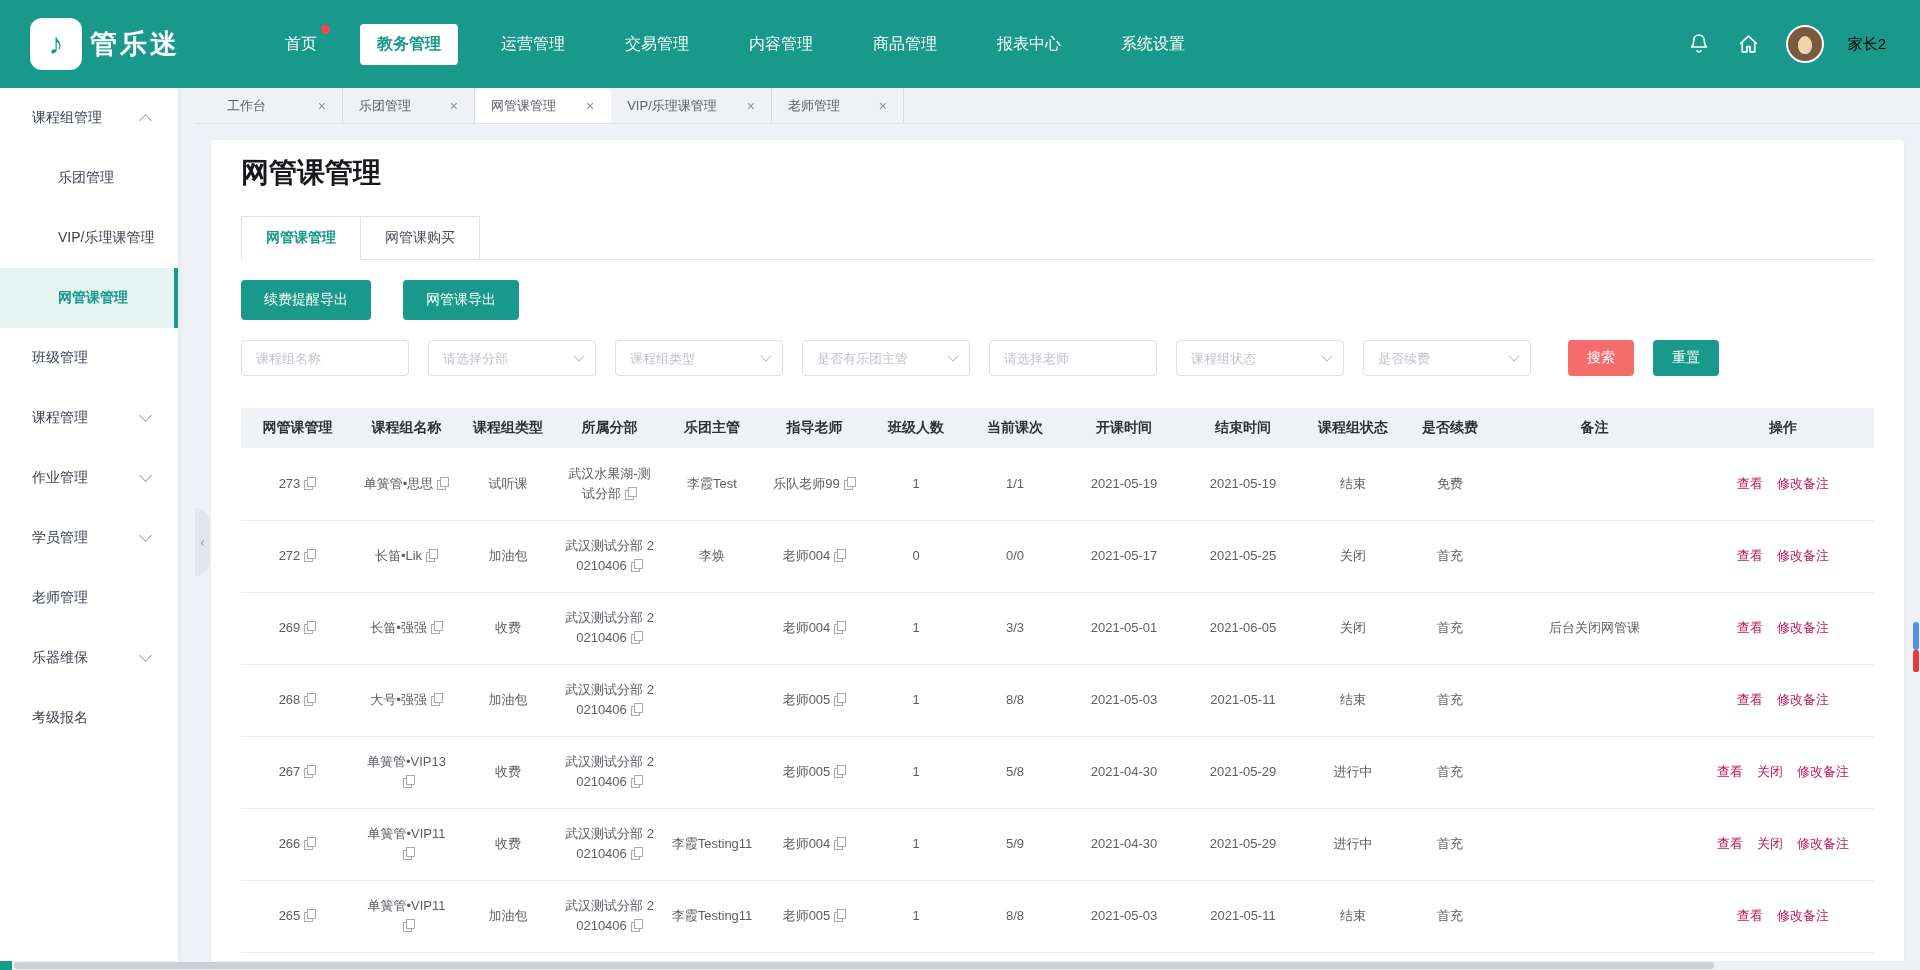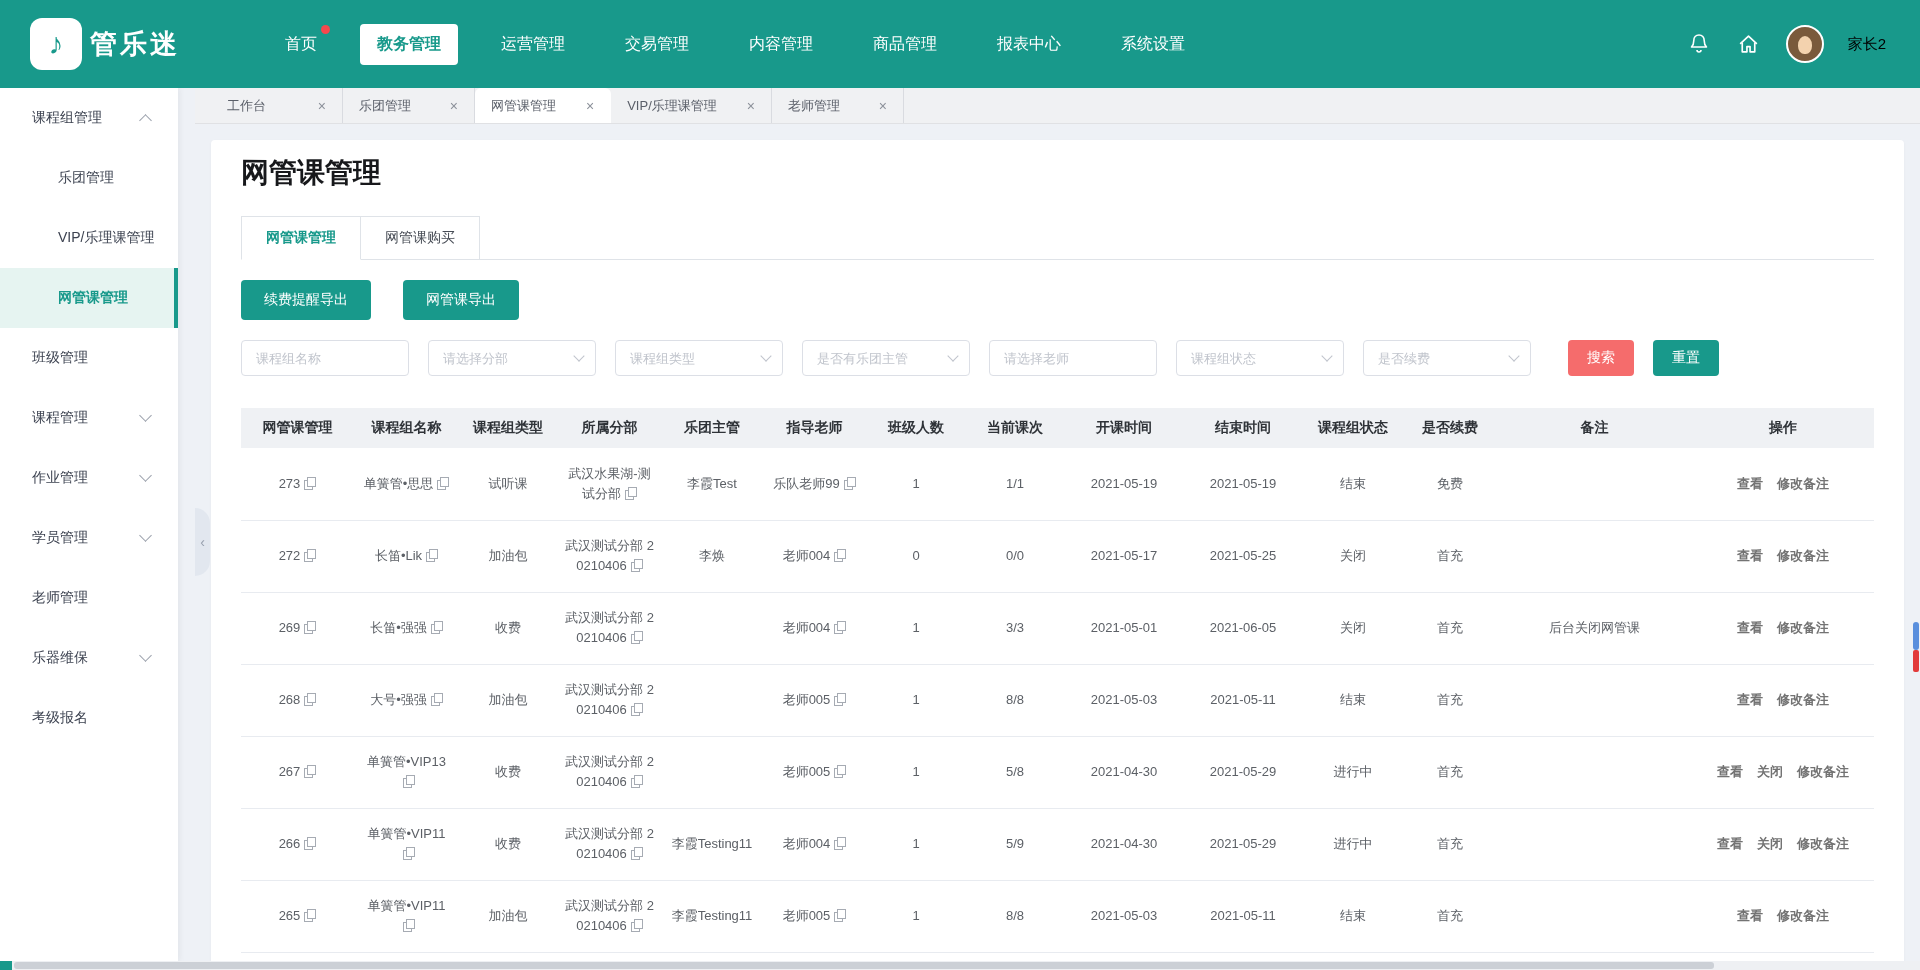--- a/index.html
+++ b/index.html
@@ -58,21 +58,21 @@
   .btn-reset{background:#18998b;color:#fff;width:66px;height:36px;}
 
   
   table.grid{margin-top:32px;width:100%;border-collapse:collapse;table-layout:fixed;}
   .grid th{background:#eff1f4;height:40px;font-size:14px;font-weight:bold;color:#2f3338;text-align:center;padding:0 4px;white-space:nowrap;}
   .grid td{height:72px;border-bottom:1px solid #e8ebf0;font-size:13px;color:#5c6066;text-align:center;padding:6px 6px;line-height:20px;word-break:break-all;}
   .row-partial td{height:36px;vertical-align:top;padding-top:9px;border-bottom:none;}
   .copy-icon{display:inline-block;position:relative;width:12px;height:12px;margin-left:4px;vertical-align:-1px;cursor:pointer;}
   .copy-icon::before{content:'';position:absolute;left:0;top:3px;width:7px;height:8px;border:1px solid #a6abb3;}
   .copy-icon::after{content:'';position:absolute;left:3px;top:0;width:7px;height:8px;border:1px solid #a6abb3;background:#fff;}
-  .op{color:#737373;margin:0 7px;cursor:pointer;white-space:nowrap;font-weight:bold;}
+  .op{color:#be185d;margin:0 7px;cursor:pointer;white-space:nowrap;}
   .op:empty{display:none;margin:0;}
 
   
   .vthumb-blue{position:fixed;right:1px;top:622px;width:6px;height:28px;background:#5a8fdd;border-radius:3px;z-index:40;}
   .vthumb-red{position:fixed;right:1px;top:650px;width:6px;height:22px;background:#e23b3b;border-radius:2px;z-index:40;}
   .hscroll{position:fixed;left:0;right:0;bottom:0;height:9px;background:#eef0f3;z-index:39;}
   .hcorner{position:fixed;left:0;bottom:0;width:12px;height:9px;background:#18998b;z-index:40;}
   .hthumb{position:fixed;left:14px;bottom:1px;height:7px;width:1700px;border-radius:3px;background:#ccd0d6;z-index:40;}
 </style>
 </head>

